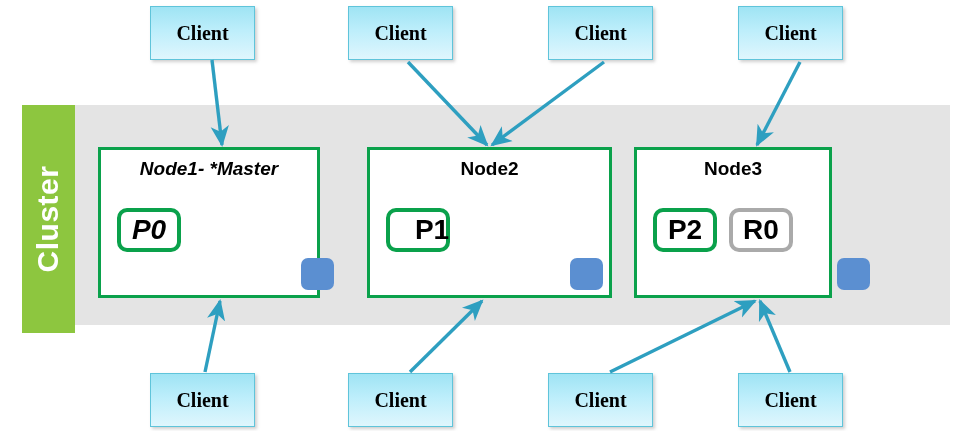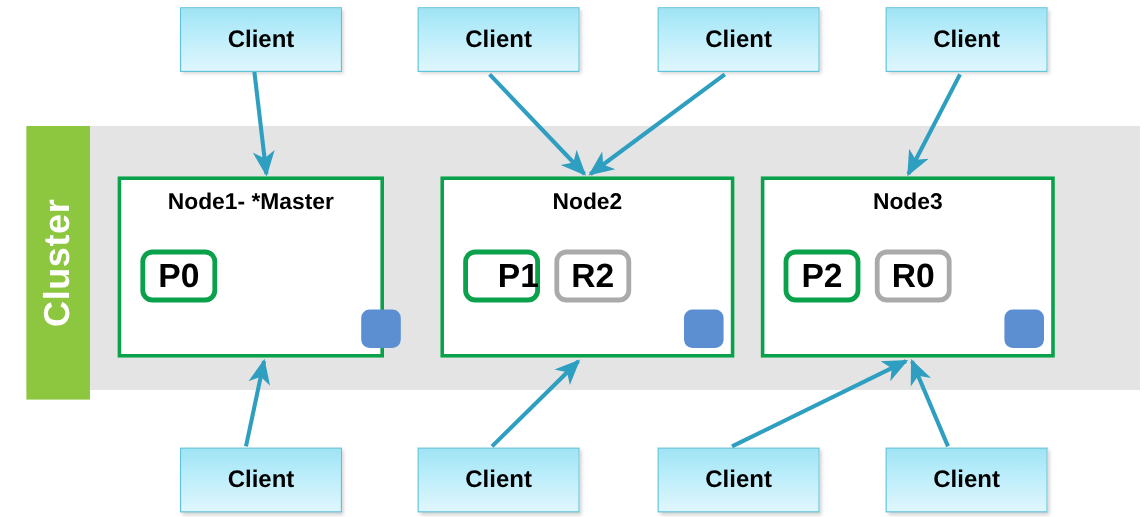--- a/index.html
+++ b/index.html
@@ -77,58 +77,58 @@
   .shard.replica { border: 4px solid #aaaaaa; }
   .node-marker {
     position: absolute;
     width: 33px;
     height: 32px;
     border-radius: 7px;
     background: #5b8fd1;
   }
   .client-box {
     position: absolute;
-    width: 135px;
+    width: 105px;
     height: 54px;
     box-sizing: border-box;
     border: 1px solid #5fc4da;
     background: linear-gradient(180deg, #9fe4f4 0%, #bdeefb 45%, #dff6fd 100%);
     box-shadow: 2px 2px 3px rgba(150,150,150,0.45);
     display: flex;
     align-items: center;
     justify-content: center;
     font-size: 20px;
     font-weight: bold;
     color: #000000;
+    font-family: Liberation Serif, serif;
   }
 </style>
 </head>
 <body>
 
 <div id="canvas">
 
   <div class="cluster-band" style="left: 22px; top: 105px; width: 928px; height: 220px; background: rgb(228, 228, 228);"></div>
 
   <div class="cluster-tab" style="left: 22px; top: 105px; width: 53px; height: 228px; background: rgb(141, 198, 63);">
     <span class="cluster-tab-label">Cluster</span>
   </div>
 
   <div id="nodes-container">
-      <div class="node-box" style="left: 98px; top: 147px; width: 222px; height: 151px; border-color: rgb(10, 161, 75);">
+      <div class="node-box" style="left: 98px; top: 147px; width: 222px; height: 151px; border-color: rgb(10, 161, 75); font-style: italic;">
         <div class="node-title">Node1- *Master</div>
         <div class="shard primary" style="left: 16px; top: 58px; border-color: rgb(10, 161, 75);">P0</div>
         <div class="node-marker" style="left: 200px; top: 108px; background: rgb(91, 143, 209);"></div>
       </div>
       <div class="node-box" style="left: 367px; top: 147px; width: 245px; height: 151px; border-color: rgb(10, 161, 75); text-decoration: underline;">
         <div class="node-title">Node2</div>
         <div class="shard primary" style="left: 16px; top: 58px; border-color: rgb(10, 161, 75); padding-left: 28px;">P1</div>
-        <div class="shard replica" style="left: 92px; top: 58px; border-color: rgb(170, 170, 170);">R2</div>
         <div class="node-marker" style="left: 200px; top: 108px; background: rgb(91, 143, 209);"></div>
       </div>
-      <div class="node-box" style="left: 634px; top: 147px; width: 245px; height: 151px; border-color: rgb(10, 161, 75);">
+      <div class="node-box" style="left: 634px; top: 147px; width: 198px; height: 151px; border-color: rgb(10, 161, 75);">
         <div class="node-title">Node3</div>
         <div class="shard primary" style="left: 16px; top: 58px; border-color: rgb(10, 161, 75);">P2</div>
         <div class="shard replica" style="left: 92px; top: 58px; border-color: rgb(170, 170, 170);">R0</div>
         <div class="node-marker" style="left: 200px; top: 108px; background: rgb(91, 143, 209);"></div>
       </div>
     </div>
 
   <div id="clients-container">
       <div class="client-box" style="left: 150px; top: 6px;">Client</div>
       <div class="client-box" style="left: 348px; top: 6px;">Client</div>

